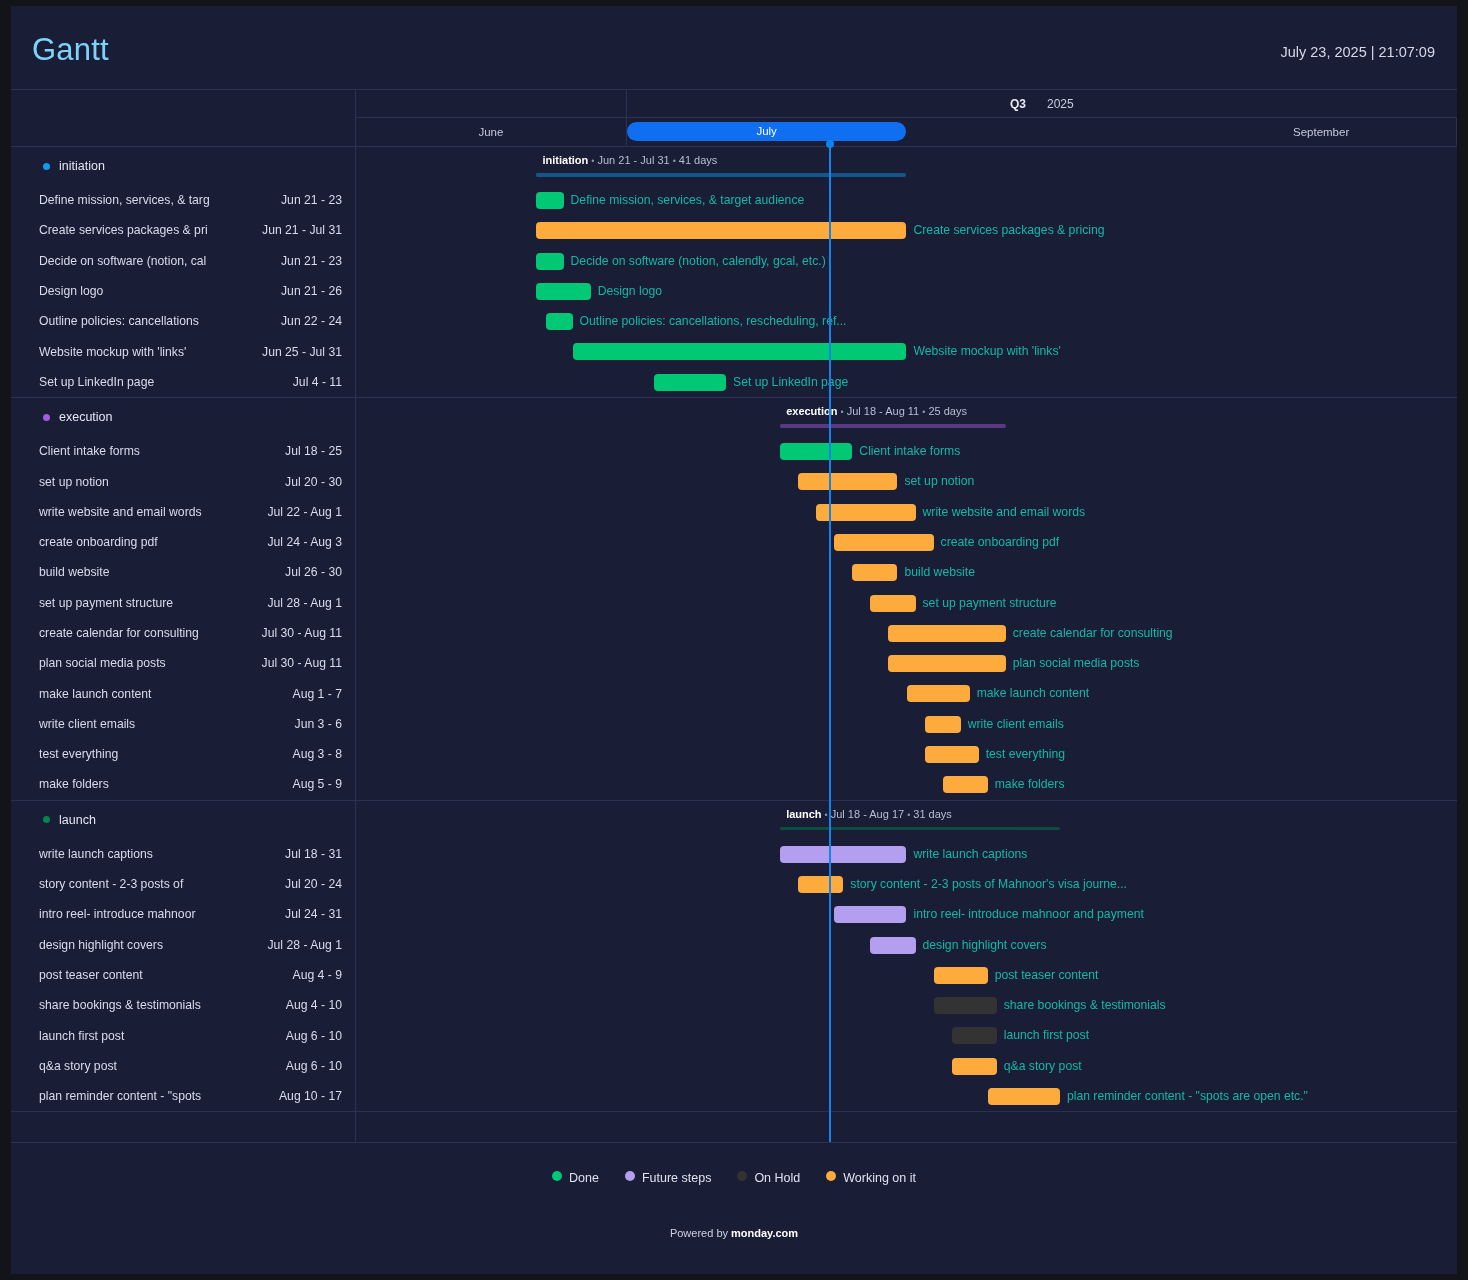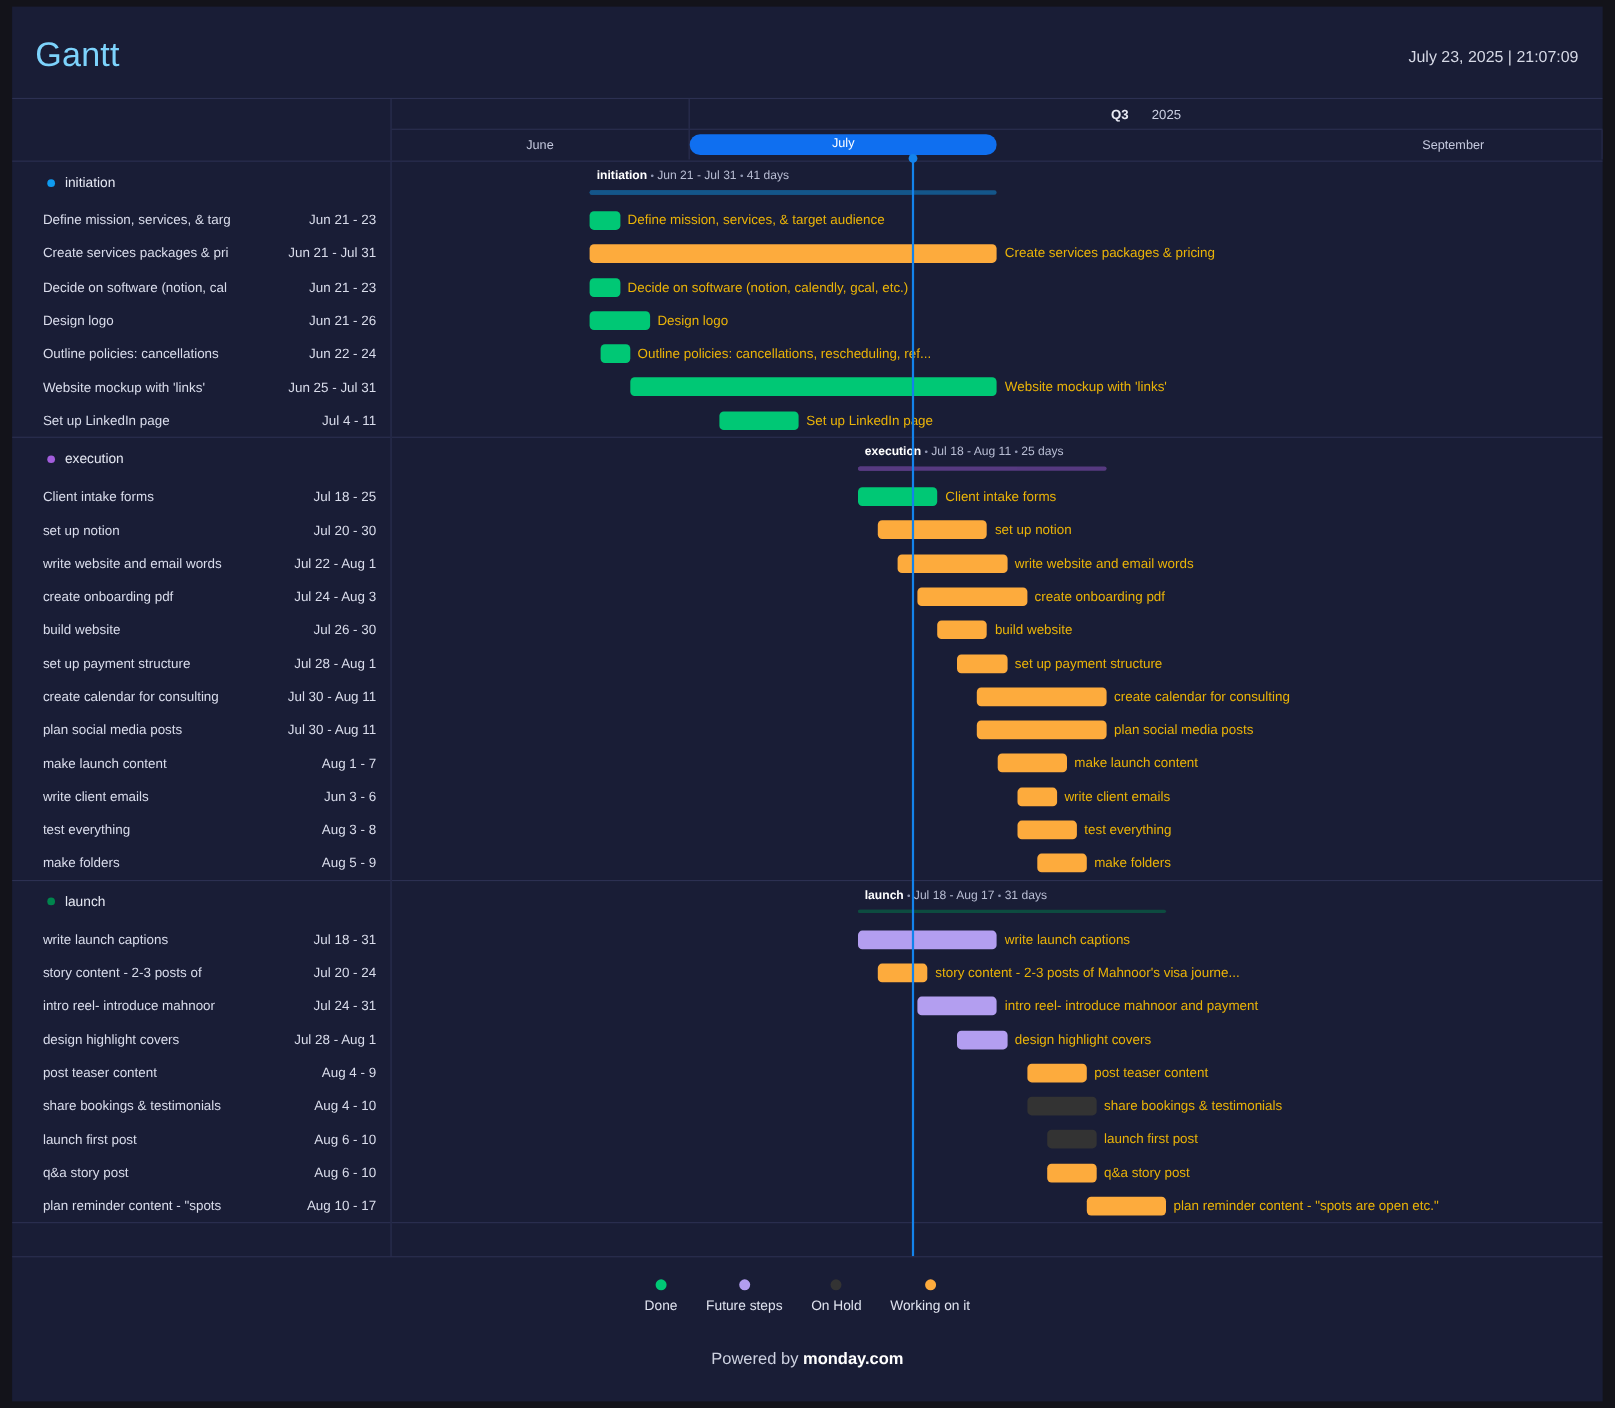--- a/index.html
+++ b/index.html
@@ -208,21 +208,21 @@
     top: 7px;
     height: 17px;
     border-radius: 4px;
   }
   .bar-label {
     position: absolute;
     top: 7px;
     height: 17px;
     line-height: 17px;
     font-size: 12.2px;
-    color: #eab308;
+    color: #14b8a6;
     white-space: nowrap;
   }
   .today-line {
     position: absolute;
     top: 0;
     width: 2px;
     background: #1383ec;
     z-index: 5;
   }
   .today-knob {
@@ -238,33 +238,32 @@
     position: relative;
     height: 70px;
     border-top: 1px solid #2c3052;
     display: flex;
     align-items: center;
     justify-content: center;
     gap: 26px;
   }
   .legend-item {
     display: flex;
-    align-items: center;
+    align-items: flex-start;
     gap: 7px;
     font-size: 12.5px;
     color: #dfe2ee;
-    flex-direction: column;
   }
   .legend-dot {
     width: 10px; height: 10px;
     border-radius: 50%;
   }
   .footer {
     text-align: center;
-    font-size: 15px;
+    font-size: 11px;
     color: #cdd1e0;
     padding-top: 14px;
   }
   .footer b { color: #ffffff; }
 </style>
 </head>
 <body>
 
 <div class="app">
 

